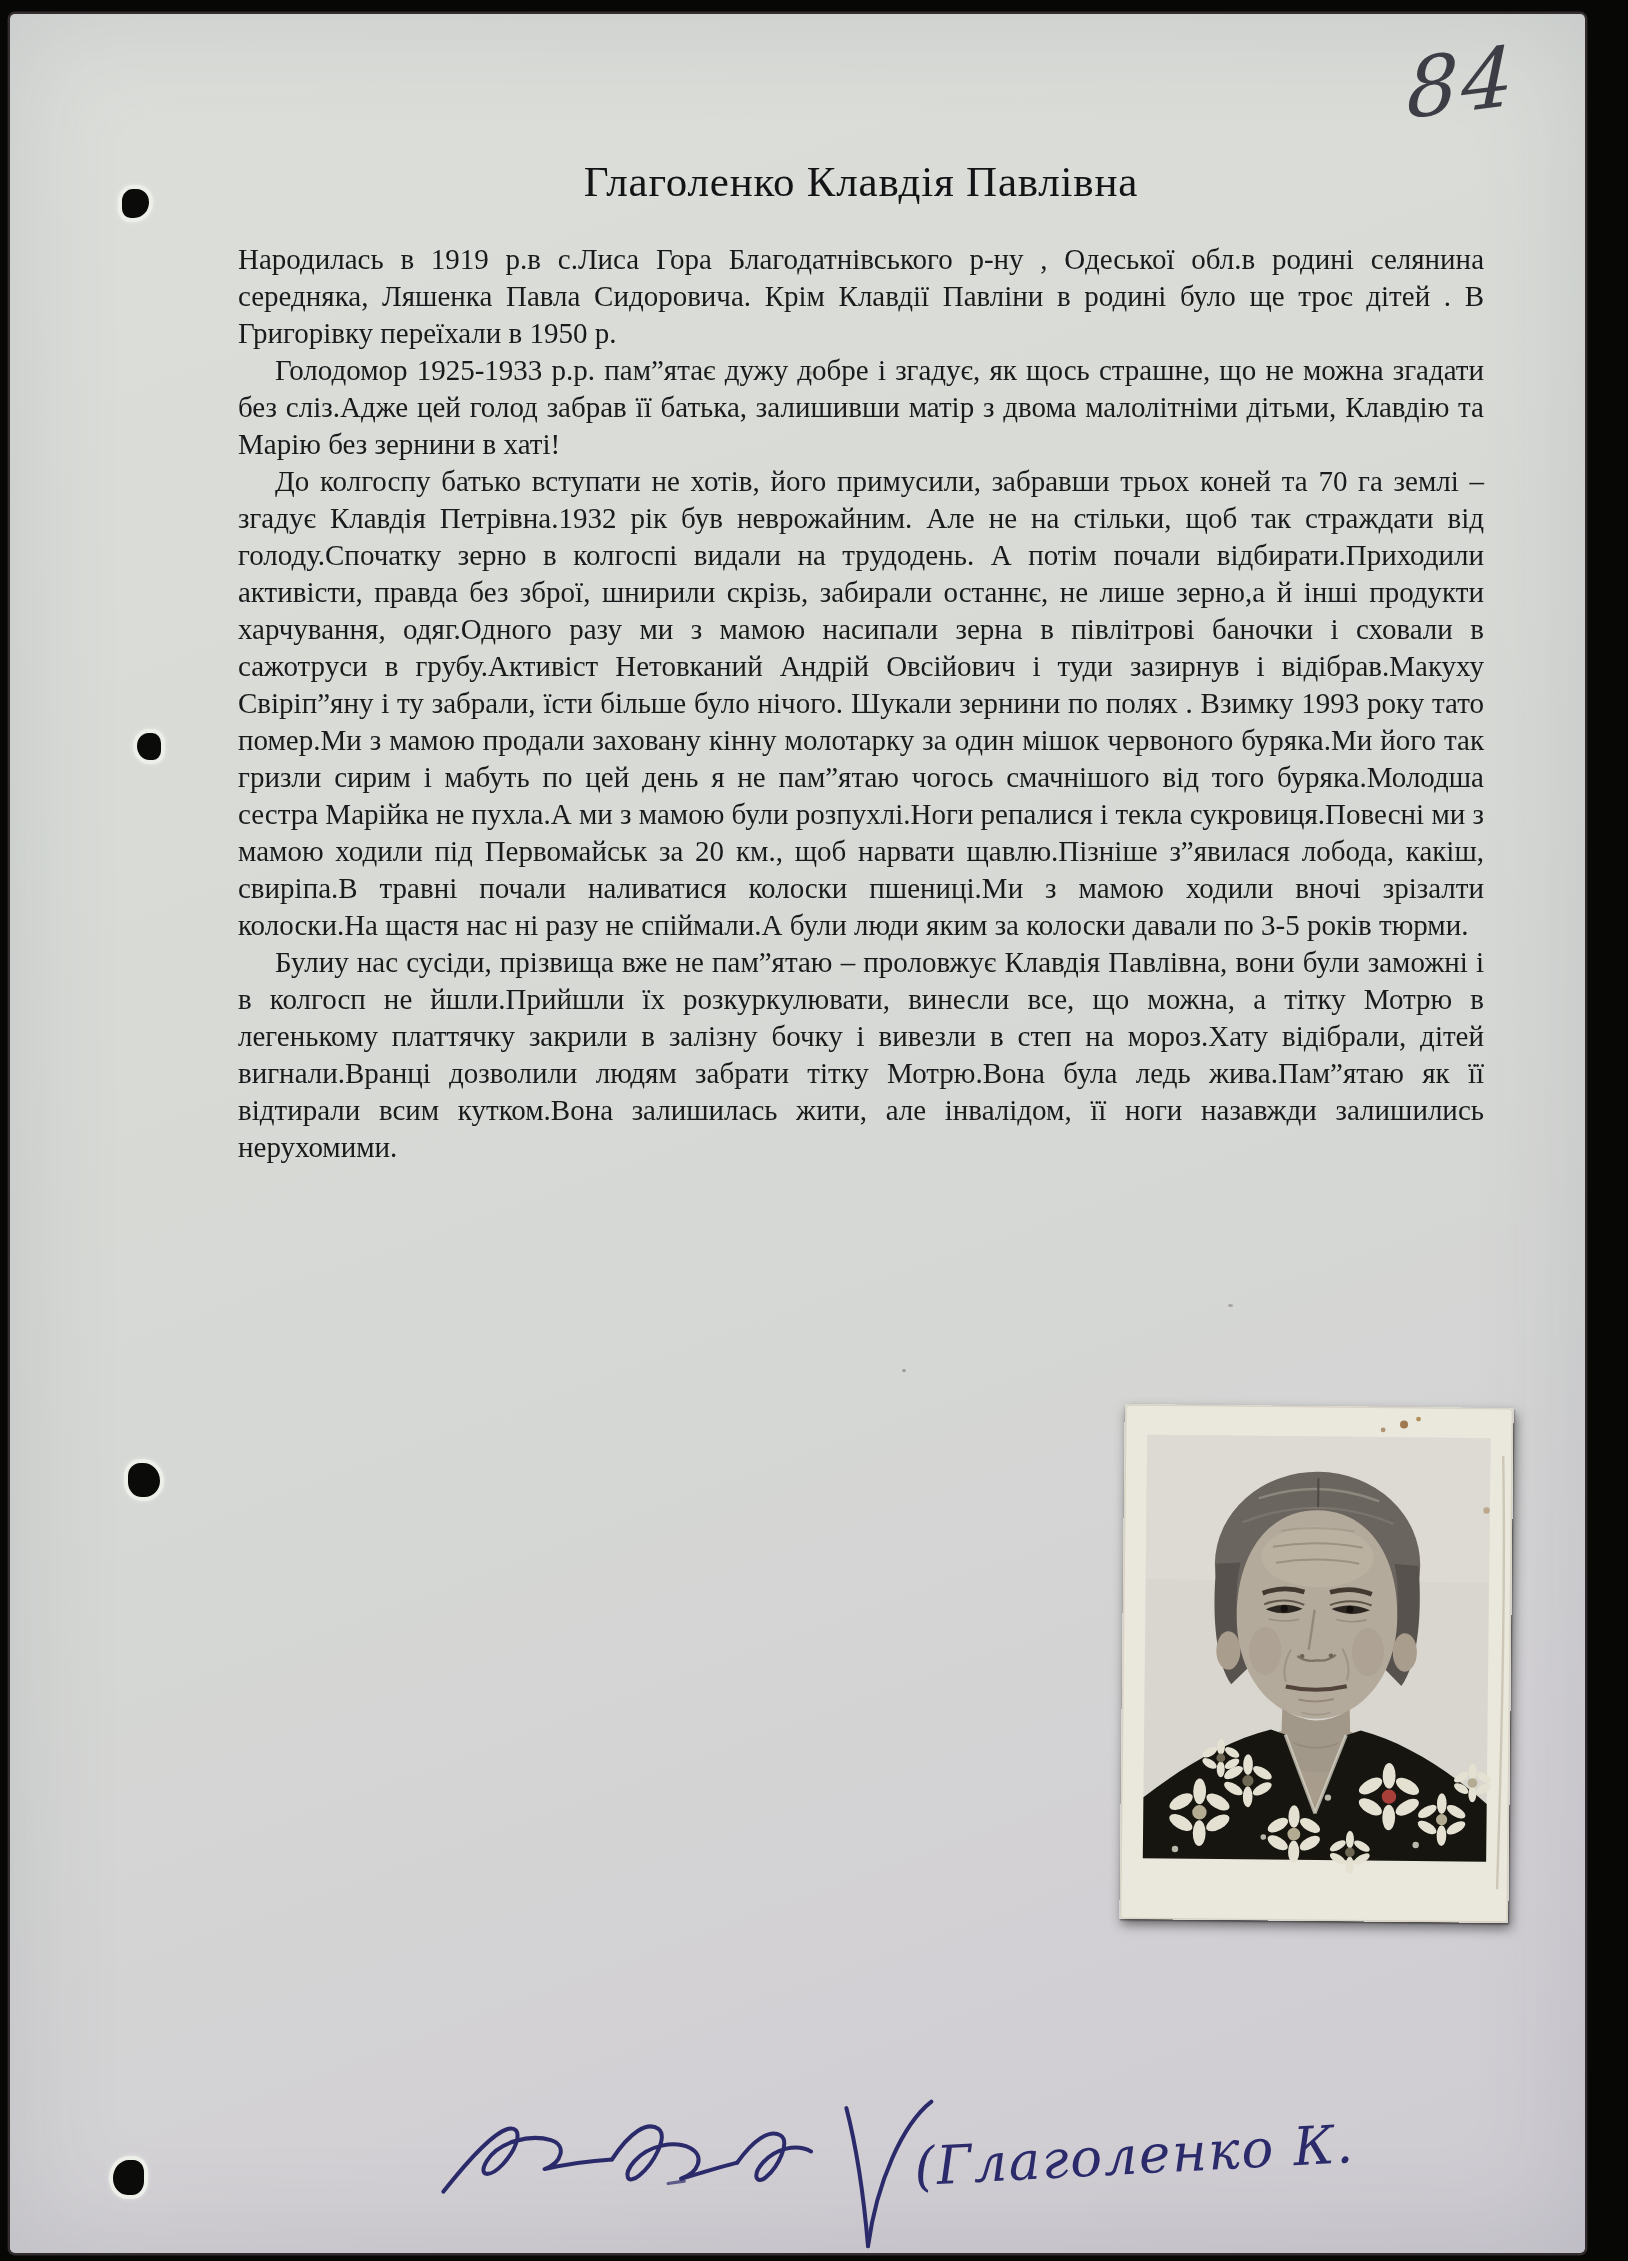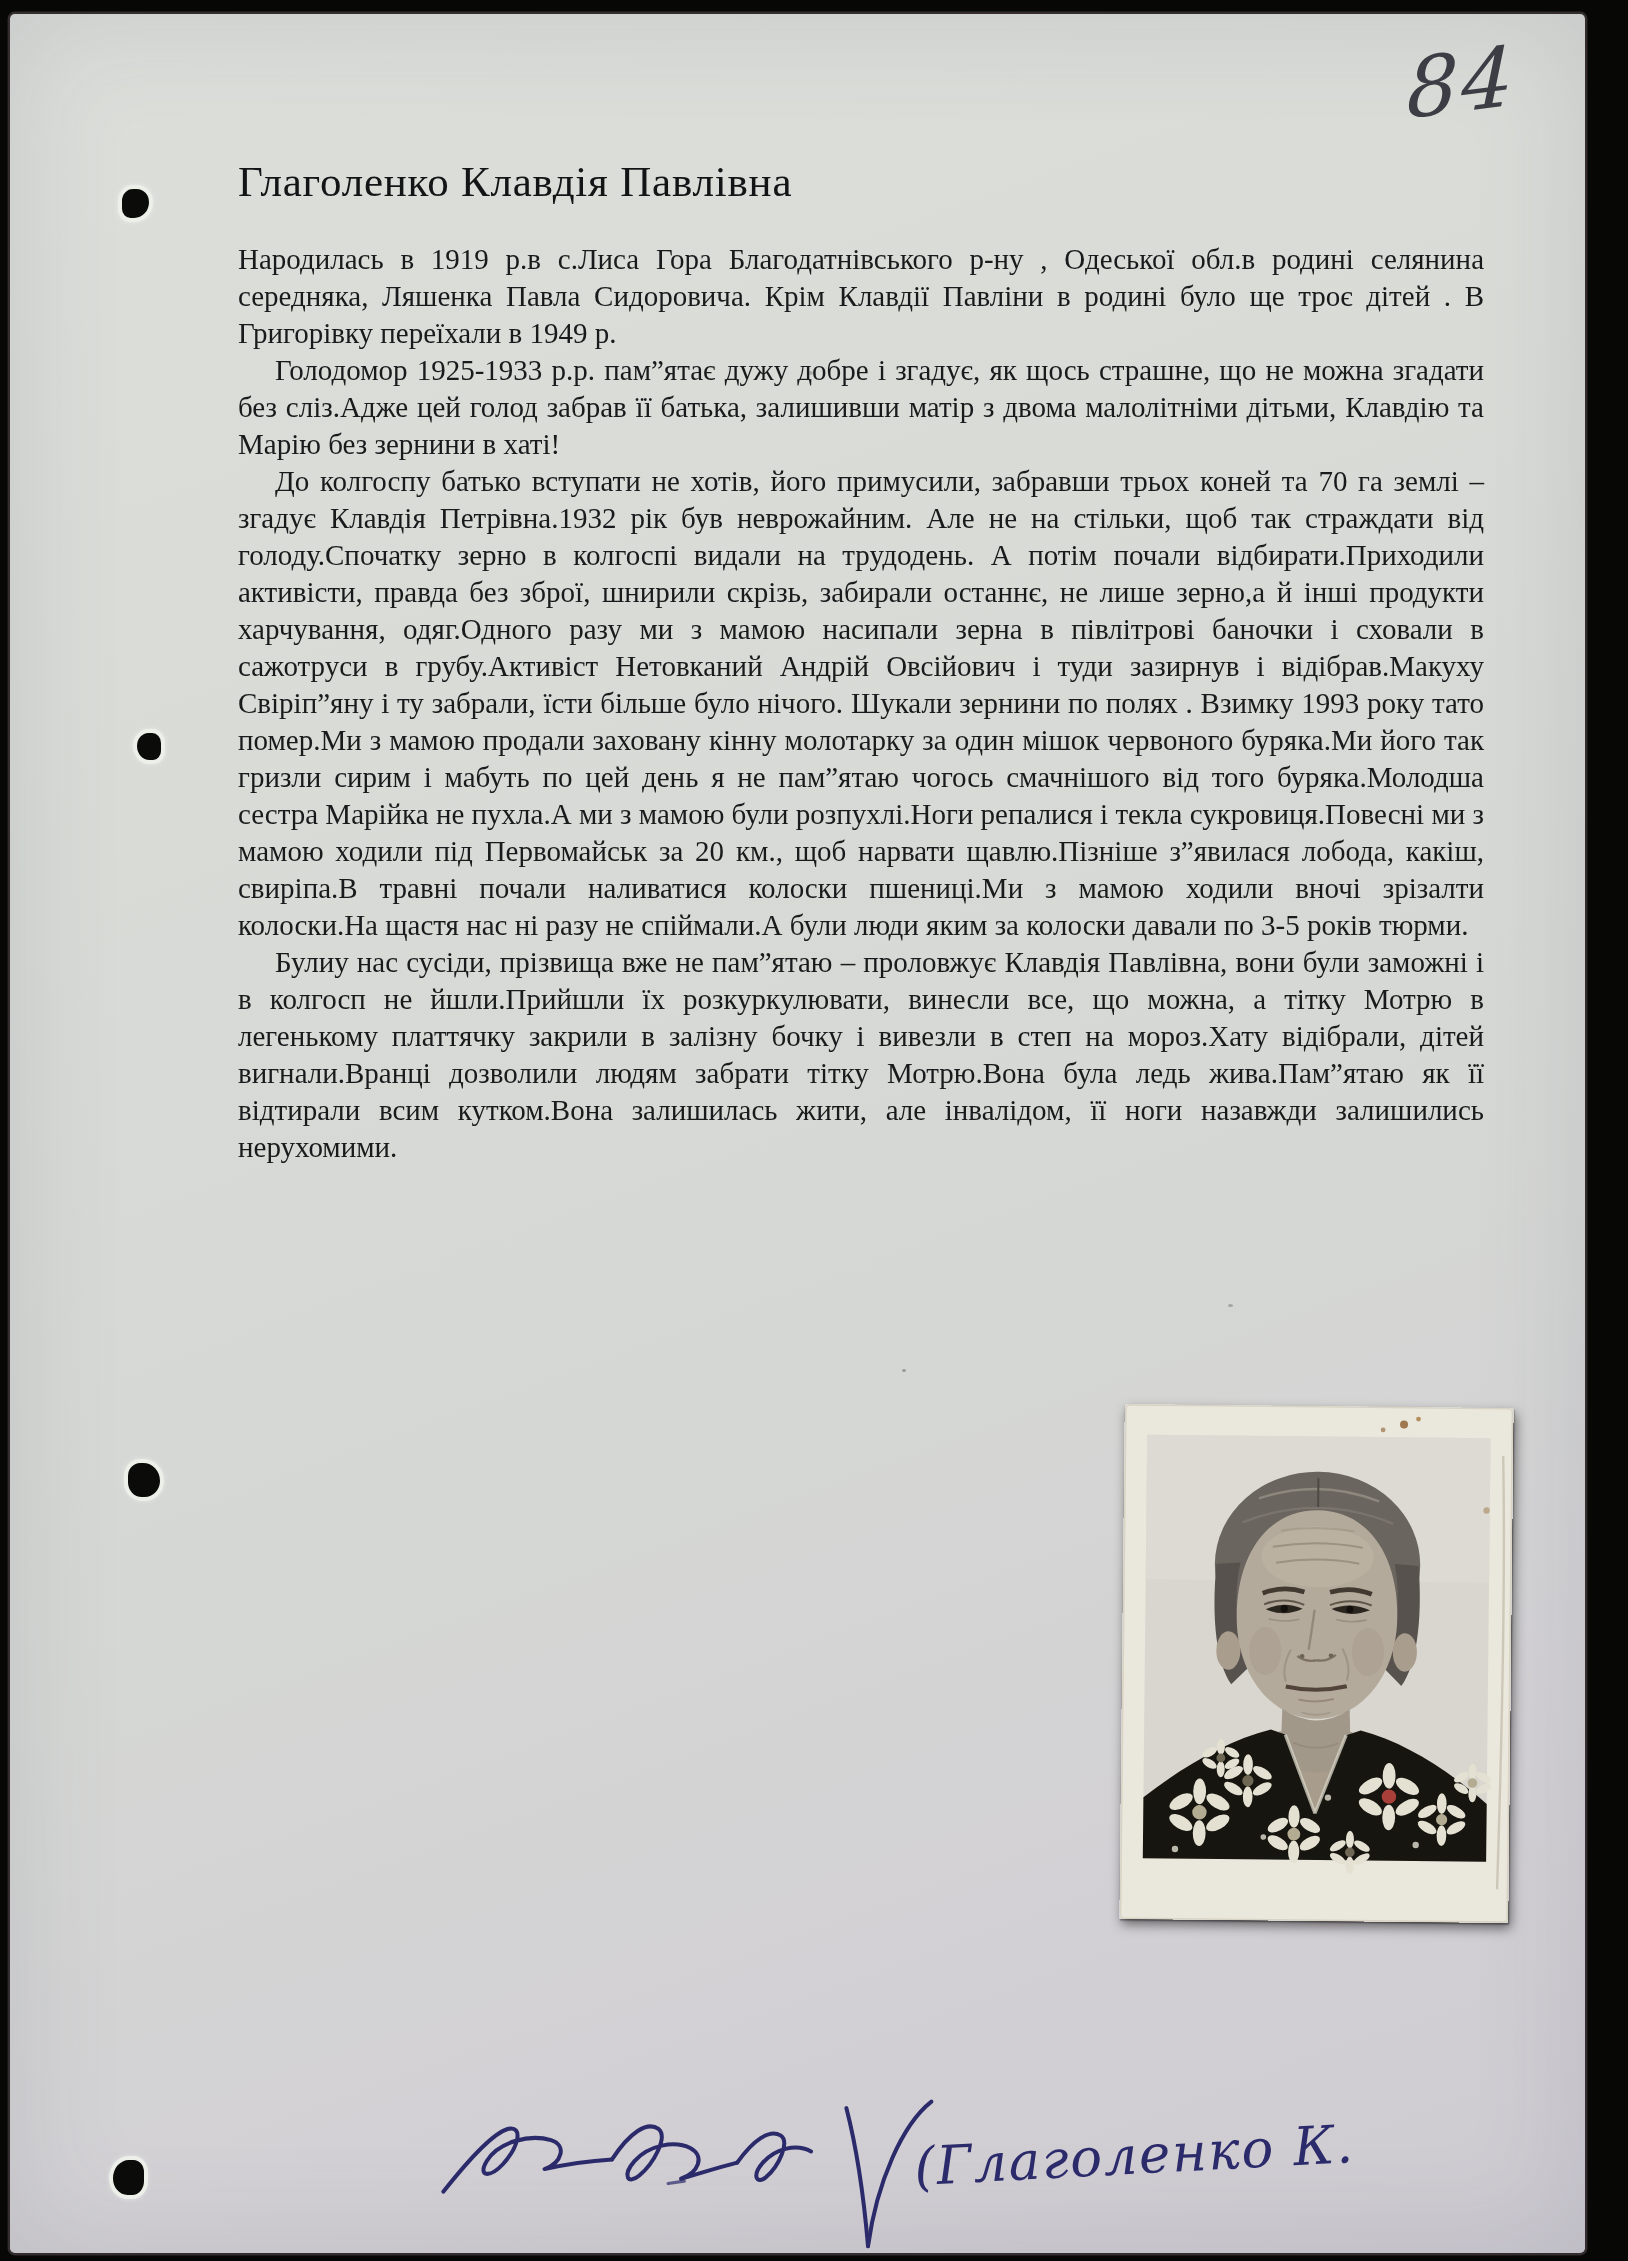--- a/index.html
+++ b/index.html
@@ -27,21 +27,21 @@
   .hole-4{left:109px;top:2156px;width:30.5px;height:35px;border-radius:58% 42% 46% 54%;}
   .page-number{
     position:absolute;left:1406px;top:30.5px;width:177px;
     font-family:"DejaVu Serif", serif;
     font-style:italic;font-size:82px;color:#3d3d45;
     transform:rotate(-7deg) skewX(-8deg);
     letter-spacing:3.2px;
   }
   .doc-title{
     position:absolute;left:238px;top:157px;width:1246px;
-    font-size:43px;color:#141416;letter-spacing:0.8px;
+    text-align:center;font-size:43px;color:#141416;letter-spacing:0.8px;
   }
   .body-text{
     position:absolute;left:238px;top:241px;width:1246px;
     font-size:29px;line-height:37px;color:#1a1a1c;
     text-align:justify;
   }
   .body-text p{margin:0;}
   .body-text p + p{text-indent:37px;}
   .photo{
     position:absolute;left:1122px;top:1406px;width:389px;height:515px;
@@ -74,21 +74,21 @@
   <div class="speck speck-1"></div>
   <div class="speck speck-2"></div>
   <div class="speck speck-3"></div>
   <div class="speck speck-4"></div>
 
   <div class="page-number">84</div>
 
   <h1 class="doc-title" style="font-weight:normal;margin:0;">Глаголенко Клавдія Павлівна</h1>
 
   <div class="body-text">
-    <p>Народилась в 1919 р.в с.Лиса Гора Благодатнівського р-ну , Одеської обл.в родині селянина середняка, Ляшенка Павла Сидоровича. Крім Клавдії Павліни в родині було ще троє дітей . В Григорівку переїхали в 1949 р.</p>
+    <p>Народилась в 1919 р.в с.Лиса Гора Благодатнівського р-ну , Одеської обл.в родині селянина середняка, Ляшенка Павла Сидоровича. Крім Клавдії Павліни в родині було ще троє дітей . В Григорівку переїхали в 1950 р.</p>
     <p>Голодомор 1925-1933 р.р. пам”ятає дужу добре і згадує, як щось страшне, що не можна згадати без сліз.Адже цей голод забрав її батька, залишивши матір з двома малолітніми дітьми, Клавдію та Марію без зернини в хаті!</p>
     <p>До колгоспу батько вступати не хотів, його примусили, забравши трьох коней та 70 га землі – згадує Клавдія Петрівна.1932 рік був неврожайним. Але не на стільки, щоб так страждати від голоду.Спочатку зерно в колгоспі видали на трудодень. А потім почали відбирати.Приходили активісти, правда без зброї, шнирили скрізь, забирали останнє, не лише зерно,а й інші продукти харчування, одяг.Одного разу ми з мамою насипали зерна в півлітрові баночки і сховали в сажотруси в грубу.Активіст Нетовканий Андрій Овсійович і туди зазирнув і відібрав.Макуху Свіріп”яну і ту забрали, їсти більше було нічого. Шукали зернини по полях . Взимку 1993 року тато помер.Ми з мамою продали заховану кінну молотарку за один мішок червоного буряка.Ми його так гризли сирим і мабуть по цей день я не пам”ятаю чогось смачнішого від того буряка.Молодша сестра Марійка не пухла.А ми з мамою були розпухлі.Ноги репалися і текла сукровиця.Повесні ми з мамою ходили під Первомайськ за 20 км., щоб нарвати щавлю.Пізніше з”явилася лобода, какіш, свиріпа.В травні почали наливатися колоски пшениці.Ми з мамою ходили вночі зрізалти колоски.На щастя нас ні разу не спіймали.А були люди яким за колоски давали по 3-5 років тюрми.</p>
     <p>Булиу нас сусіди, прізвища вже не пам”ятаю – проловжує Клавдія Павлівна, вони були заможні і в колгосп не йшли.Прийшли їх розкуркулювати, винесли все, що можна, а тітку Мотрю в легенькому платтячку закрили в залізну бочку і вивезли в степ на мороз.Хату відібрали, дітей вигнали.Вранці дозволили людям забрати тітку Мотрю.Вона була ледь жива.Пам”ятаю як її відтирали всим кутком.Вона залишилась жити, але інвалідом, її ноги назавжди залишились нерухомими.</p>
   </div>
 
   <div class="photo" role="img" aria-label="black-and-white portrait photo of an elderly woman in a dark floral blouse">
     <svg viewBox="0 0 484 642" xmlns="http://www.w3.org/2000/svg">
 
       <rect x="0" y="0" width="484" height="642" rx="5" fill="#eae7dc"></rect>
       <rect x="1" y="1" width="482" height="640" rx="5" fill="none" stroke="#d8d3c4" stroke-width="2"></rect>

